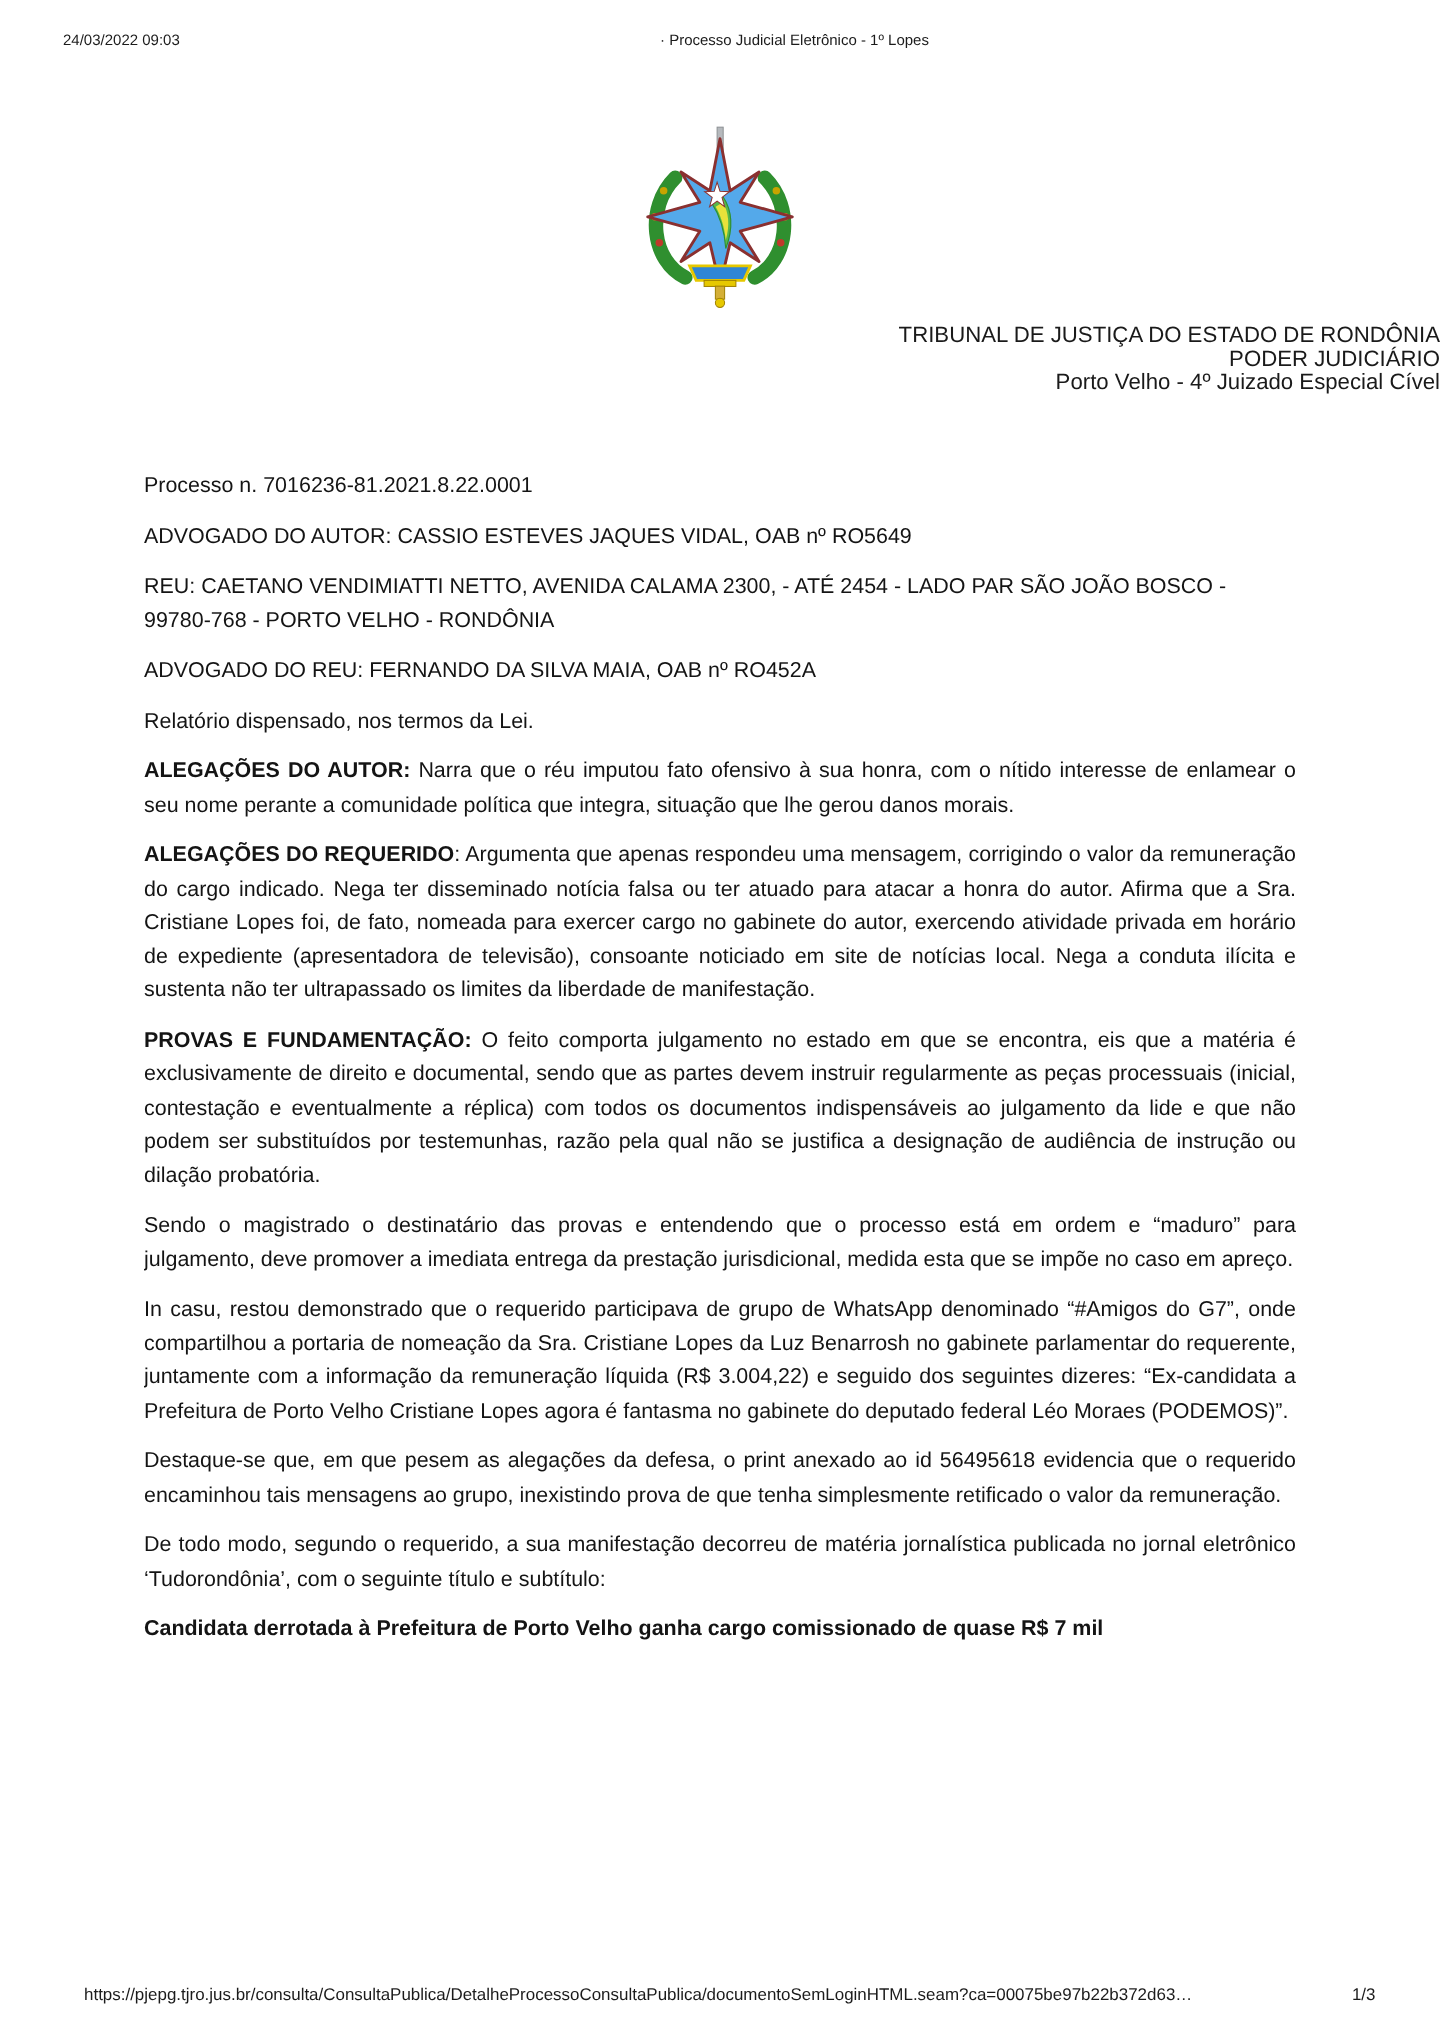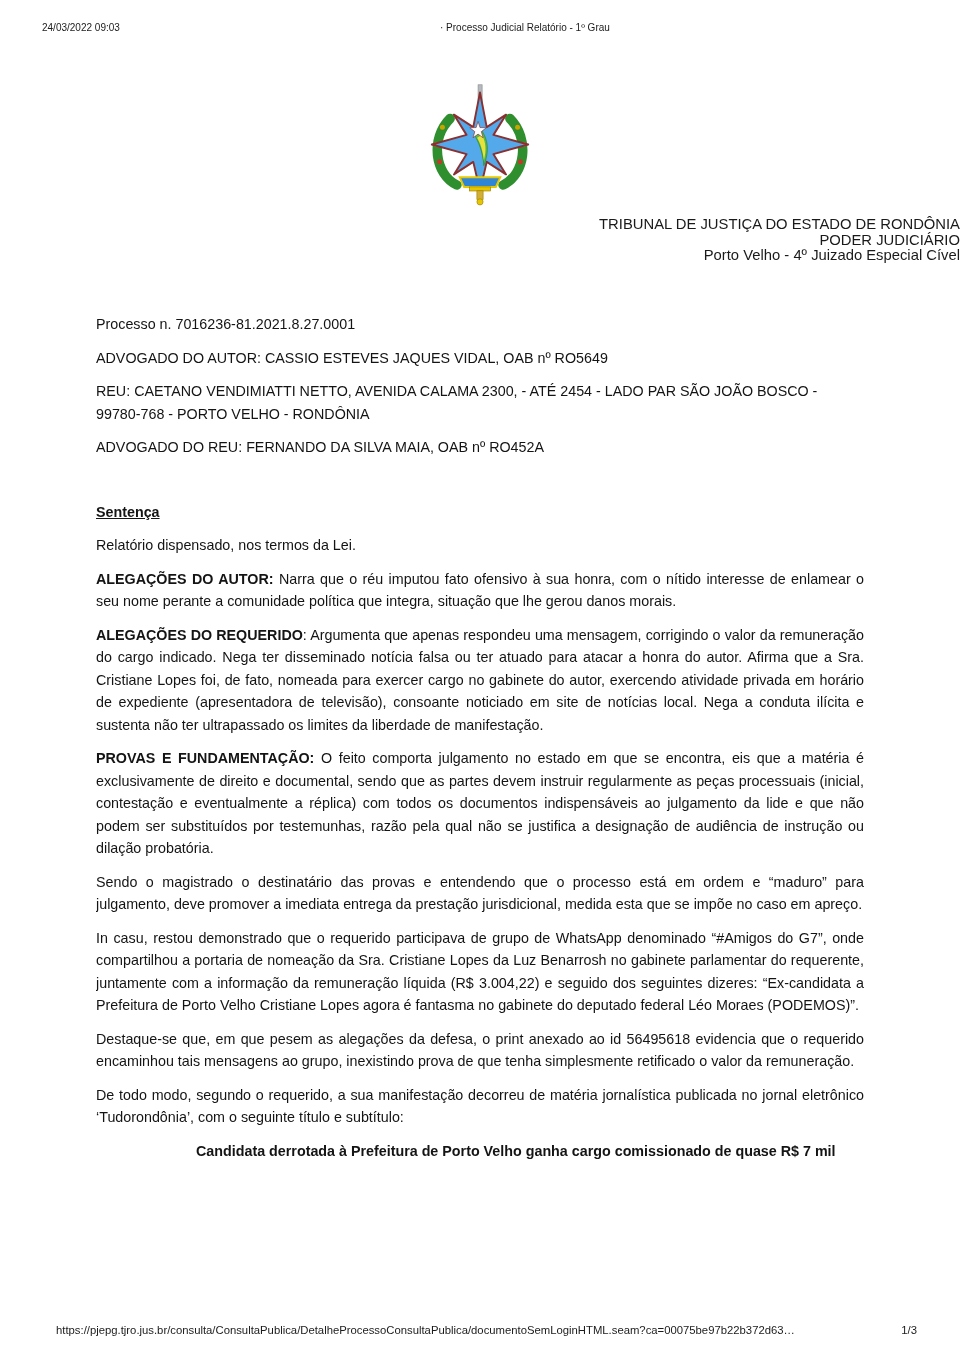--- a/index.html
+++ b/index.html
@@ -18,31 +18,31 @@
   
   .logo-wrap{position:absolute;left:427px;top:84px;width:106px;height:122px;}
   .court-header{position:absolute;left:0;top:217px;width:100%;text-align:right;
     font-size:14.8px;line-height:15.5px;color:#1a1a1a;}
   
   .body-content{position:absolute;left:96px;top:313px;width:768px;height:995px;overflow:hidden;
     font-size:14.3px;line-height:22.5px;}
   p.para{margin:0 0 11px 0;}
   p.justify{text-align:justify;}
   p.extra-top{margin-top:42px;}
-  p.headline{margin-left:100px;}
+  p.headline{}
   .b{font-weight:bold;}
   .i{}
   .u{text-decoration:underline;}
 </style>
 </head>
 <body>
 
 <div class="print-header">
   <span class="ph-date">24/03/2022 09:03</span>
-  <span class="ph-title">· Processo Judicial Relatório - 1º Grau</span>
+  <span class="ph-title">· Processo Judicial Eletrônico - 1º Lopes</span>
 </div>
 
 <div class="logo-wrap">
   <svg width="106" height="122" viewBox="0 0 110 125" xmlns="http://www.w3.org/2000/svg">
 
     <rect x="53" y="0" width="4.2" height="100" fill="#b5b9bd" stroke="#8d9194" stroke-width="0.7"></rect>
 
     <path d="M31,104 C8,93 3,56 24,35" stroke="#2f8f2f" stroke-width="10" fill="none" stroke-linecap="round"></path>
     <path d="M79,104 C102,93 107,56 86,35" stroke="#2f8f2f" stroke-width="10" fill="none" stroke-linecap="round"></path>
     <circle cx="13" cy="80" r="2.6" fill="#c0392b"></circle>
@@ -67,25 +67,24 @@
   </svg>
 </div>
 
 <div class="court-header">
   <div>TRIBUNAL DE JUSTIÇA DO ESTADO DE RONDÔNIA</div>
   <div>PODER JUDICIÁRIO</div>
   <div>Porto Velho - 4º Juizado Especial Cível</div>
 </div>
 
 <div class="body-content">
-    <p class="para"><span>Processo n. 7016236-81.2021.8.27.0001</span></p>
+    <p class="para"><span>Processo n. 7016236-81.2021.8.22.0001</span></p>
     <p class="para"><span>ADVOGADO DO AUTOR: CASSIO ESTEVES JAQUES VIDAL, OAB nº RO5649</span></p>
     <p class="para"><span>REU: CAETANO VENDIMIATTI NETTO, AVENIDA CALAMA 2300, - ATÉ 2454 - LADO PAR SÃO JOÃO BOSCO - 99780-768 - PORTO VELHO - RONDÔNIA</span></p>
     <p class="para"><span>ADVOGADO DO REU: FERNANDO DA SILVA MAIA, OAB nº RO452A</span></p>
-    <p class="para extra-top"><span class="b u">Sentença</span></p>
     <p class="para"><span>Relatório dispensado, nos termos da Lei.</span></p>
     <p class="para justify"><span class="b">ALEGAÇÕES DO AUTOR:</span><span> Narra que o réu imputou fato ofensivo à sua honra, com o nítido interesse de enlamear o seu nome perante a comunidade política que integra, situação que lhe gerou danos morais.</span></p>
     <p class="para justify"><span class="b">ALEGAÇÕES DO REQUERIDO</span><span>: Argumenta que apenas respondeu uma mensagem, corrigindo o valor da remuneração do cargo indicado. Nega ter disseminado notícia falsa ou ter atuado para atacar a honra do autor. Afirma que a Sra. Cristiane Lopes foi, de fato, nomeada para exercer cargo no gabinete do autor, exercendo atividade privada em horário de expediente (apresentadora de televisão), consoante noticiado em </span><span class="i">site</span><span> de notícias local. Nega a conduta ilícita e sustenta não ter ultrapassado os limites da liberdade de manifestação.</span></p>
     <p class="para justify"><span class="b">PROVAS E FUNDAMENTAÇÃO:</span><span> O feito comporta julgamento no estado em que se encontra, eis que a matéria é exclusivamente de direito e documental, sendo que as partes devem instruir regularmente as peças processuais (inicial, contestação e eventualmente a réplica) com todos os documentos indispensáveis ao julgamento da lide e que não podem ser substituídos por testemunhas, razão pela qual não se justifica a designação de audiência de instrução ou dilação probatória.</span></p>
     <p class="para justify"><span>Sendo o magistrado o destinatário das provas e entendendo que o processo está em ordem e “maduro” para julgamento, deve promover a imediata entrega da prestação jurisdicional, medida esta que se impõe no caso em apreço.</span></p>
     <p class="para justify"><span class="i">In casu,</span><span> restou demonstrado que o requerido participava de grupo de </span><span class="i">WhatsApp</span><span> denominado “#Amigos do G7”, onde compartilhou a portaria de nomeação da Sra. Cristiane Lopes da Luz Benarrosh no gabinete parlamentar do requerente, juntamente com a informação da remuneração líquida (R$ 3.004,22) e seguido dos seguintes dizeres: “</span><span class="i">Ex-candidata a Prefeitura de Porto Velho Cristiane Lopes agora é fantasma no gabinete do deputado federal Léo Moraes (PODEMOS)</span><span>”.</span></p>
     <p class="para justify"><span>Destaque-se que, em que pesem as alegações da defesa, o </span><span class="i">print</span><span> anexado ao id 56495618 evidencia que o requerido encaminhou tais mensagens ao grupo, inexistindo prova de que tenha simplesmente retificado o valor da remuneração.</span></p>
     <p class="para justify"><span>De todo modo, segundo o requerido, a sua manifestação decorreu de matéria jornalística publicada no jornal eletrônico ‘Tudorondônia’, com o seguinte título e subtítulo:</span></p>
     <p class="para headline"><span class="b">Candidata derrotada à Prefeitura de Porto Velho ganha cargo comissionado de quase R$ 7 mil</span></p>
   </div>

